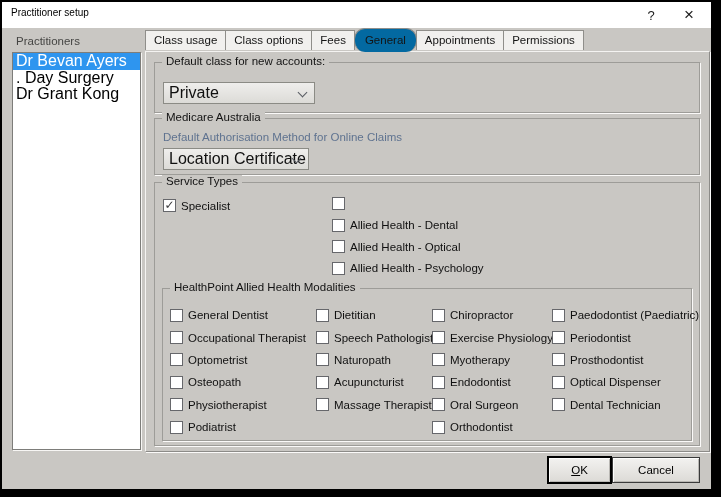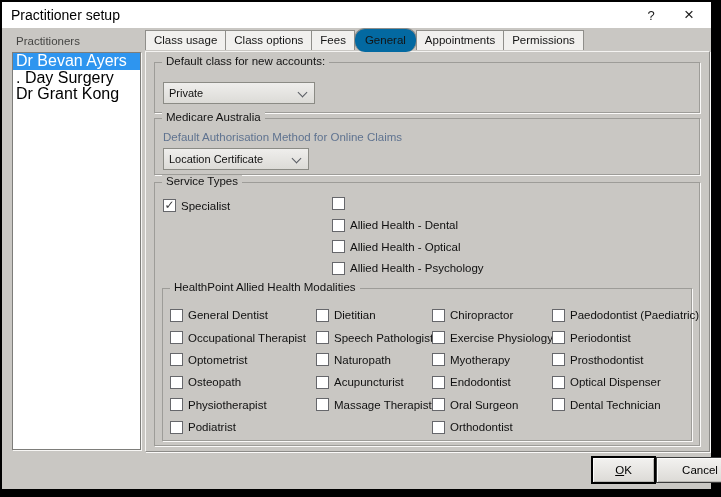--- a/index.html
+++ b/index.html
@@ -3,21 +3,21 @@
 <meta charset="utf-8">
 <style>
   * { box-sizing: border-box; margin: 0; padding: 0; }
   html,body { width:721px; height:497px; overflow:hidden;
     font-family:"Liberation Sans","DejaVu Sans",sans-serif; }
   .dialog { position:relative; width:721px; height:497px; background:#000; }
   .win { position:absolute; left:2px; top:2px; width:709px; height:487px; background:#c9c7c3; }
 
   
   .titlebar { position:absolute; left:0; top:0; width:709px; height:26px; background:#ffffff; }
-  .title { position:absolute; left:9px; top:5px; font-size:14px; color:#000; white-space:nowrap; }
+  .title { position:absolute; left:9px; top:5px; font-size:10px; color:#000; white-space:nowrap; }
   .tb-btn { position:absolute; top:0; width:26px; height:26px; display:flex; align-items:center;
     justify-content:center; color:#1a1a1a; cursor:default; }
   .tb-btn.help { right:47px; font-size:13px; font-weight:400; }
   .tb-btn.close { right:9px; font-size:17px; font-weight:300; }
 
   
   .pr-label { position:absolute; left:14px; top:33px; font-size:11.5px; color:#454543; }
   .listbox { position:absolute; left:10px; top:50px; width:129px; height:398px; background:#fff;
     border:1px solid #7d7d7a; box-shadow:1px 1px 0 #f7f6f4; }
   .li { height:16.5px; line-height:16.5px; font-size:16px; color:#000; padding:0 3px;
@@ -42,21 +42,21 @@
     font-size:11.5px; color:#121212; white-space:nowrap; }
 
   .g-default { left:8px; top:10px; width:546px; height:51px; }
   .g-medicare { left:8px; top:66px; width:546px; height:57px; }
   .g-service { left:8px; top:130px; width:546px; height:264px; }
   .g-hp { left:7px; top:105px; width:530px; height:153px; }
 
   
   .combo { position:absolute; height:22px; background:linear-gradient(#efeeec,#dcdbd7);
     border:1px solid #8b8b85; display:flex; align-items:center; padding-left:5px;
-    font-size:11px; color:#101010; cursor:default; }
+    font-size:16px; color:#101010; cursor:default; }
   .chev { position:absolute; right:8px; top:6px; width:7px; height:7px;
     border-right:1px solid #585c63; border-bottom:1px solid #585c63;
     transform:rotate(45deg); }
 
   .linklbl { position:absolute; left:8px; top:12px; font-size:11.5px; color:#5f7390;
     white-space:nowrap; cursor:default; }
 
   
   .cb { display:flex; align-items:center; cursor:default; white-space:nowrap; }
   .box { width:13px; height:13px; background:#fff; border:1px solid #66676b; flex:none;
@@ -71,21 +71,21 @@
   .st-right { left:177px; top:10px; }
 
   .hpcol { position:absolute; top:15px; display:flex; flex-direction:column; }
   .hpcol .cb { height:22.4px; }
   .hp-c1 { left:7px; } .hp-c2 { left:153px; } .hp-c3 { left:269px; } .hp-c4 { left:389px; }
 
   
   .btn { position:absolute; top:455px; height:26px; background:linear-gradient(#f3f2f0,#dcdad6);
     border:1px solid #3a3a3a; font-size:11.5px; color:#000; display:flex; align-items:center;
     justify-content:center; font-family:inherit; cursor:default;
-    box-shadow:inset 1px 1px 0 #fdfdfc, inset -1px -1px 0 #b9b7b3;margin-left:44px; }
+    box-shadow:inset 1px 1px 0 #fdfdfc, inset -1px -1px 0 #b9b7b3; }
   .btn.ok { left:546px; width:63px; border:1px solid #000; outline:1px solid #000; }
   .btn.cancel { left:610px; width:88px; }
   .ak { text-decoration:underline; }
 </style>
 </head>
 <body>
 
 <div class="dialog">
   <div class="win">
 

